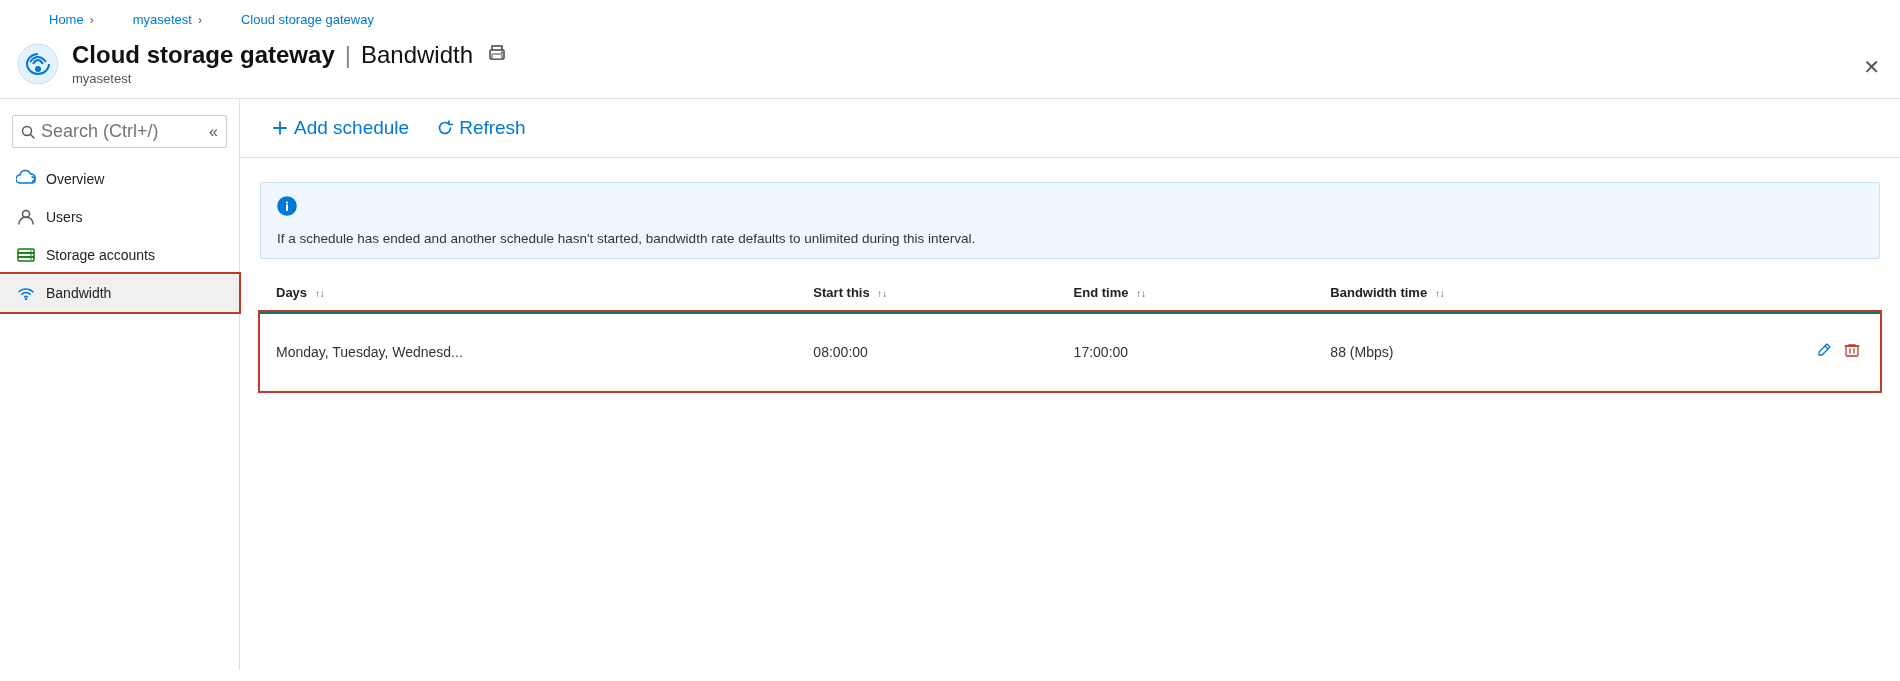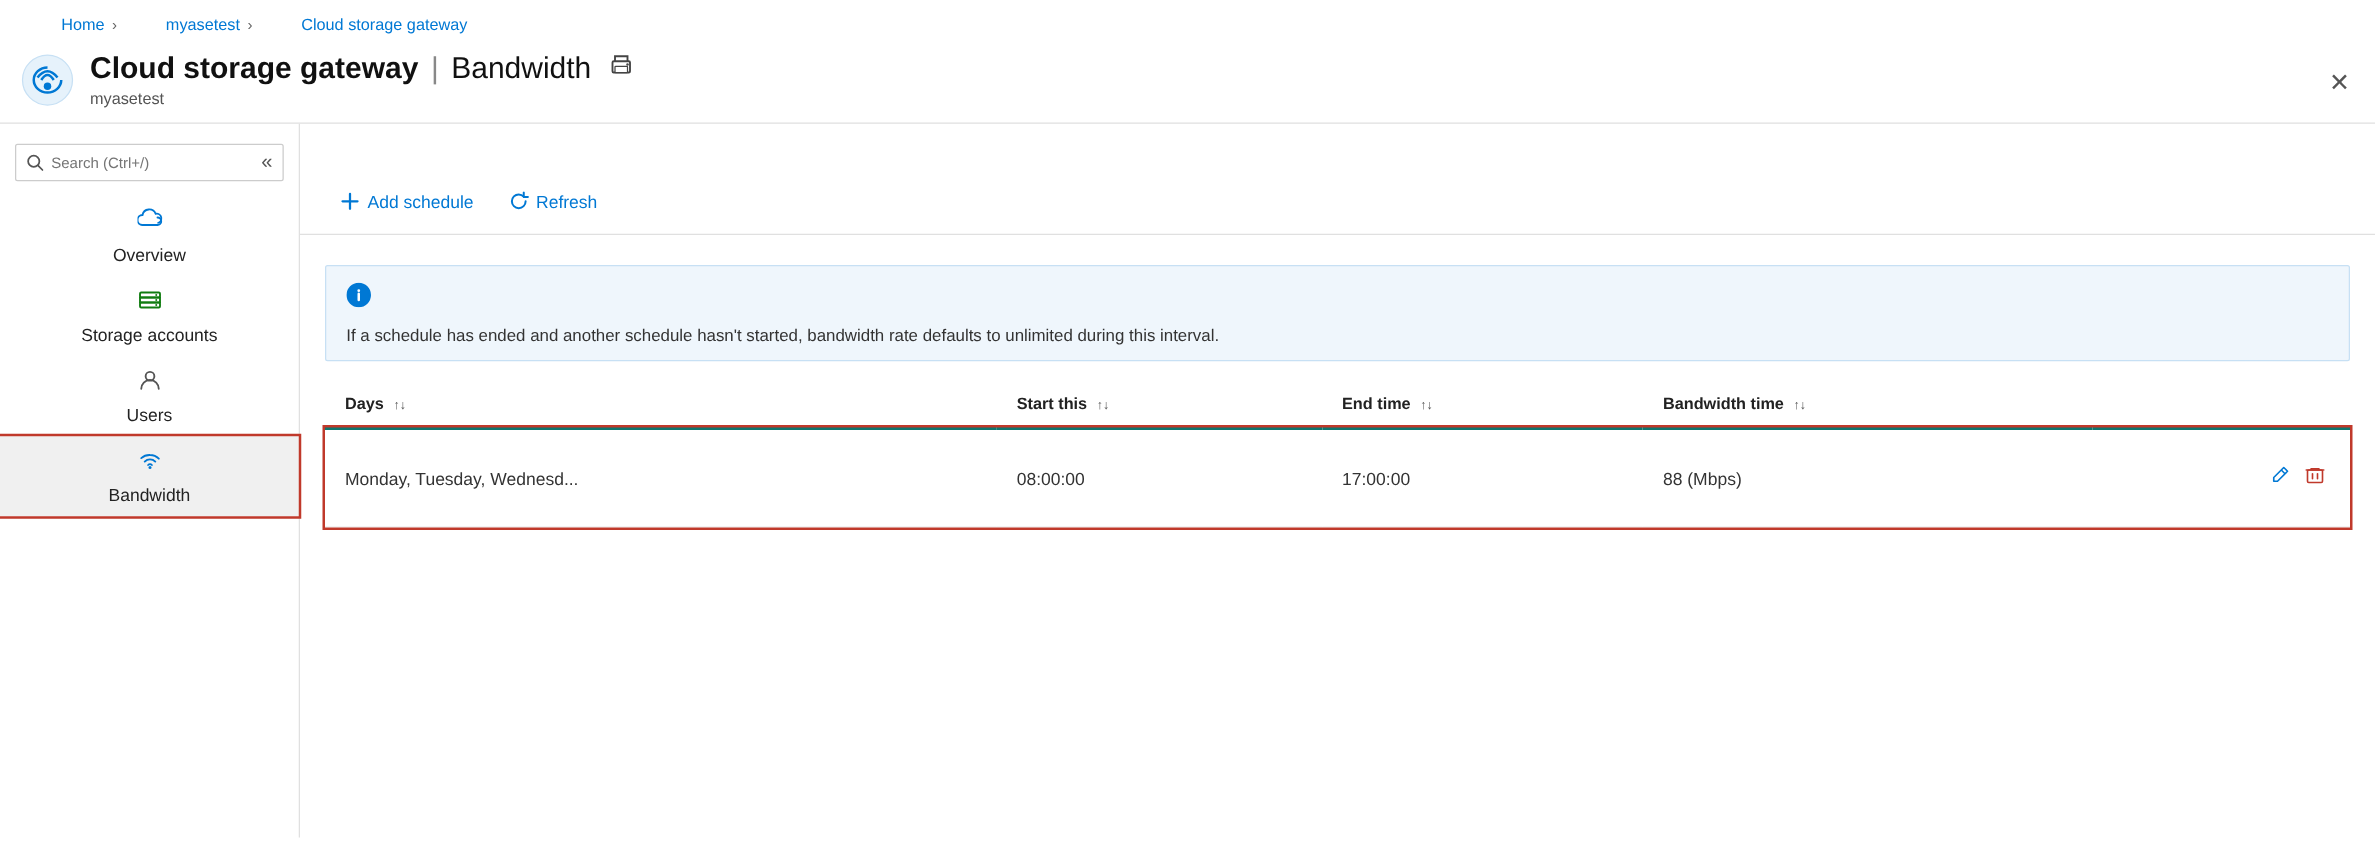--- a/index.html
+++ b/index.html
@@ -104,21 +104,21 @@
       align-items: center;
       margin: 8px 12px 12px 12px;
       border: 1px solid #ccc;
       border-radius: 2px;
       padding: 5px 8px;
       gap: 6px;
     }
     .search-box input {
       border: none;
       outline: none;
-      font-size: 12px;
+      font-size: 18px;
       color: #555;
       width: 100%;
       background: transparent;
     }
     .search-icon-svg { color: #555; flex-shrink: 0; }
     .collapse-btn {
       margin-left: auto;
       cursor: pointer;
       color: #555;
       font-size: 16px;
@@ -126,21 +126,20 @@
     }
 
     .nav-item {
       display: flex;
       align-items: center;
       gap: 10px;
       padding: 9px 16px;
       cursor: pointer;
       font-size: 14px;
       color: #222;
-      flex-direction: column;
     }
     .nav-item.active {
       background: #f0f0f0;
       outline: 2px solid #c0392b;
     }
     .nav-icon { width: 20px; height: 20px; flex-shrink: 0; display: flex; align-items: center; justify-content: center; }
 
     
     .main-content {
       flex: 1;
@@ -151,29 +150,29 @@
     
     .toolbar {
       display: flex;
       align-items: center;
       gap: 4px;
       padding: 12px 20px;
       border-bottom: 1px solid #e0e0e0;
     }
     .toolbar-btn {
       display: flex;
+      align-items: center;
       gap: 6px;
       padding: 6px 12px;
       background: none;
       border: none;
       color: #0078d4;
-      font-size: 14px;
+      font-size: 19px;
       cursor: pointer;
       border-radius: 2px;
-      margin-top: 36px;
     }
 
     
     .info-banner {
       display: flex;
       align-items: flex-start;
       gap: 10px;
       margin: 24px 20px 16px 20px;
       padding: 12px 16px;
       background: #eff6fc;
@@ -283,38 +282,38 @@
             <svg width="20" height="20" viewBox="0 0 20 20" fill="none">
               <path d="M4 14a4 4 0 0 1 0-8 5.5 5.5 0 0 1 10.5-1A3.5 3.5 0 0 1 16 12.5" stroke="#0078d4" stroke-width="1.5" fill="none"></path>
               <path d="M4 14h12a3 3 0 0 0 0-6" stroke="#0078d4" stroke-width="1.5" fill="none" stroke-linecap="round"></path>
             </svg>
           </span>
           <span>Overview</span>
         </div>
         <div class="nav-item">
           <span class="nav-icon">
             <svg width="20" height="20" viewBox="0 0 20 20" fill="none">
+              <circle cx="10" cy="7" r="3.5" stroke="#555" stroke-width="1.5"></circle>
+              <path d="M3 17c0-3.87 3.13-7 7-7s7 3.13 7 7" stroke="#555" stroke-width="1.5" stroke-linecap="round"></path>
+            </svg>
+          </span>
+          <span>Users</span>
+        </div>
+        <div class="nav-item">
+          <span class="nav-icon">
+            <svg width="20" height="20" viewBox="0 0 20 20" fill="none">
               <rect x="2" y="4" width="16" height="4" rx="1" fill="none" stroke="#107c10" stroke-width="1.5"></rect>
               <rect x="2" y="8" width="16" height="4" rx="0" fill="none" stroke="#107c10" stroke-width="1.5"></rect>
               <rect x="2" y="12" width="16" height="4" rx="1" fill="none" stroke="#107c10" stroke-width="1.5"></rect>
               <circle cx="15" cy="6" r="0.8" fill="#107c10"></circle>
               <circle cx="15" cy="10" r="0.8" fill="#107c10"></circle>
               <circle cx="15" cy="14" r="0.8" fill="#107c10"></circle>
             </svg>
           </span>
           <span>Storage accounts</span>
-        </div>
-        <div class="nav-item">
-          <span class="nav-icon">
-            <svg width="20" height="20" viewBox="0 0 20 20" fill="none">
-              <circle cx="10" cy="7" r="3.5" stroke="#555" stroke-width="1.5"></circle>
-              <path d="M3 17c0-3.87 3.13-7 7-7s7 3.13 7 7" stroke="#555" stroke-width="1.5" stroke-linecap="round"></path>
-            </svg>
-          </span>
-          <span>Users</span>
         </div>
         <div class="nav-item active">
           <span class="nav-icon">
             <svg width="20" height="20" viewBox="0 0 20 20" fill="none">
               <path d="M3 8.5A9.9 9.9 0 0 1 10 6c2.76 0 5.26 1.12 7.07 2.93" stroke="#0078d4" stroke-width="1.5" fill="none" stroke-linecap="round"></path>
               <path d="M5.76 11.24A5.98 5.98 0 0 1 10 9.5c1.66 0 3.16.67 4.24 1.76" stroke="#0078d4" stroke-width="1.5" fill="none" stroke-linecap="round"></path>
               <path d="M8.5 14a2 2 0 0 1 3 0" stroke="#0078d4" stroke-width="1.5" fill="none" stroke-linecap="round"></path>
               <circle cx="10" cy="16" r="1.2" fill="#0078d4"></circle>
             </svg>
           </span>

